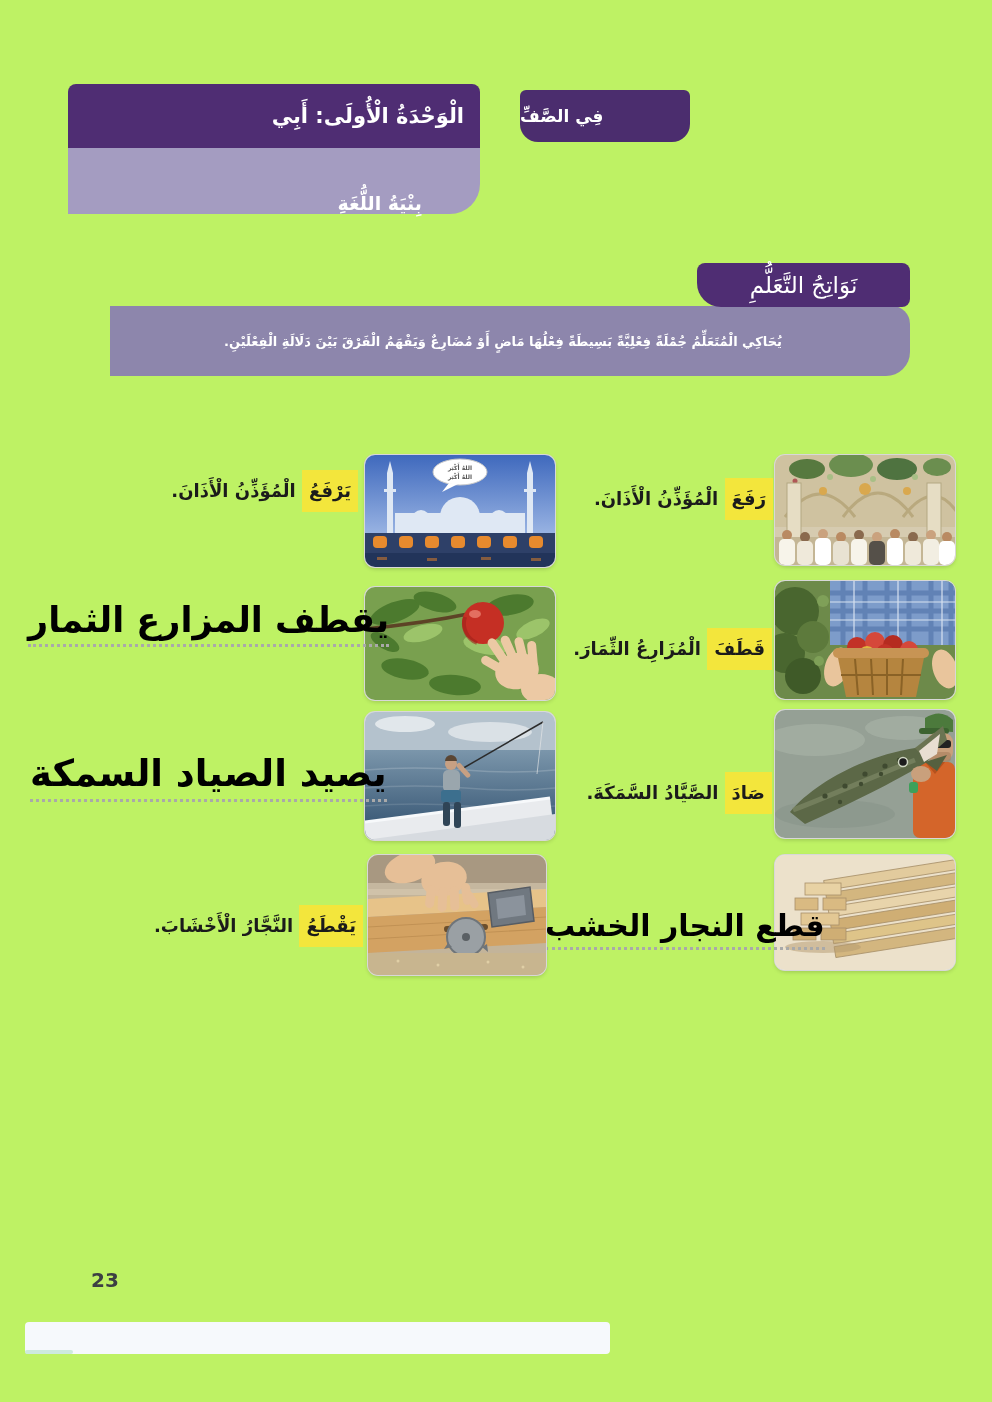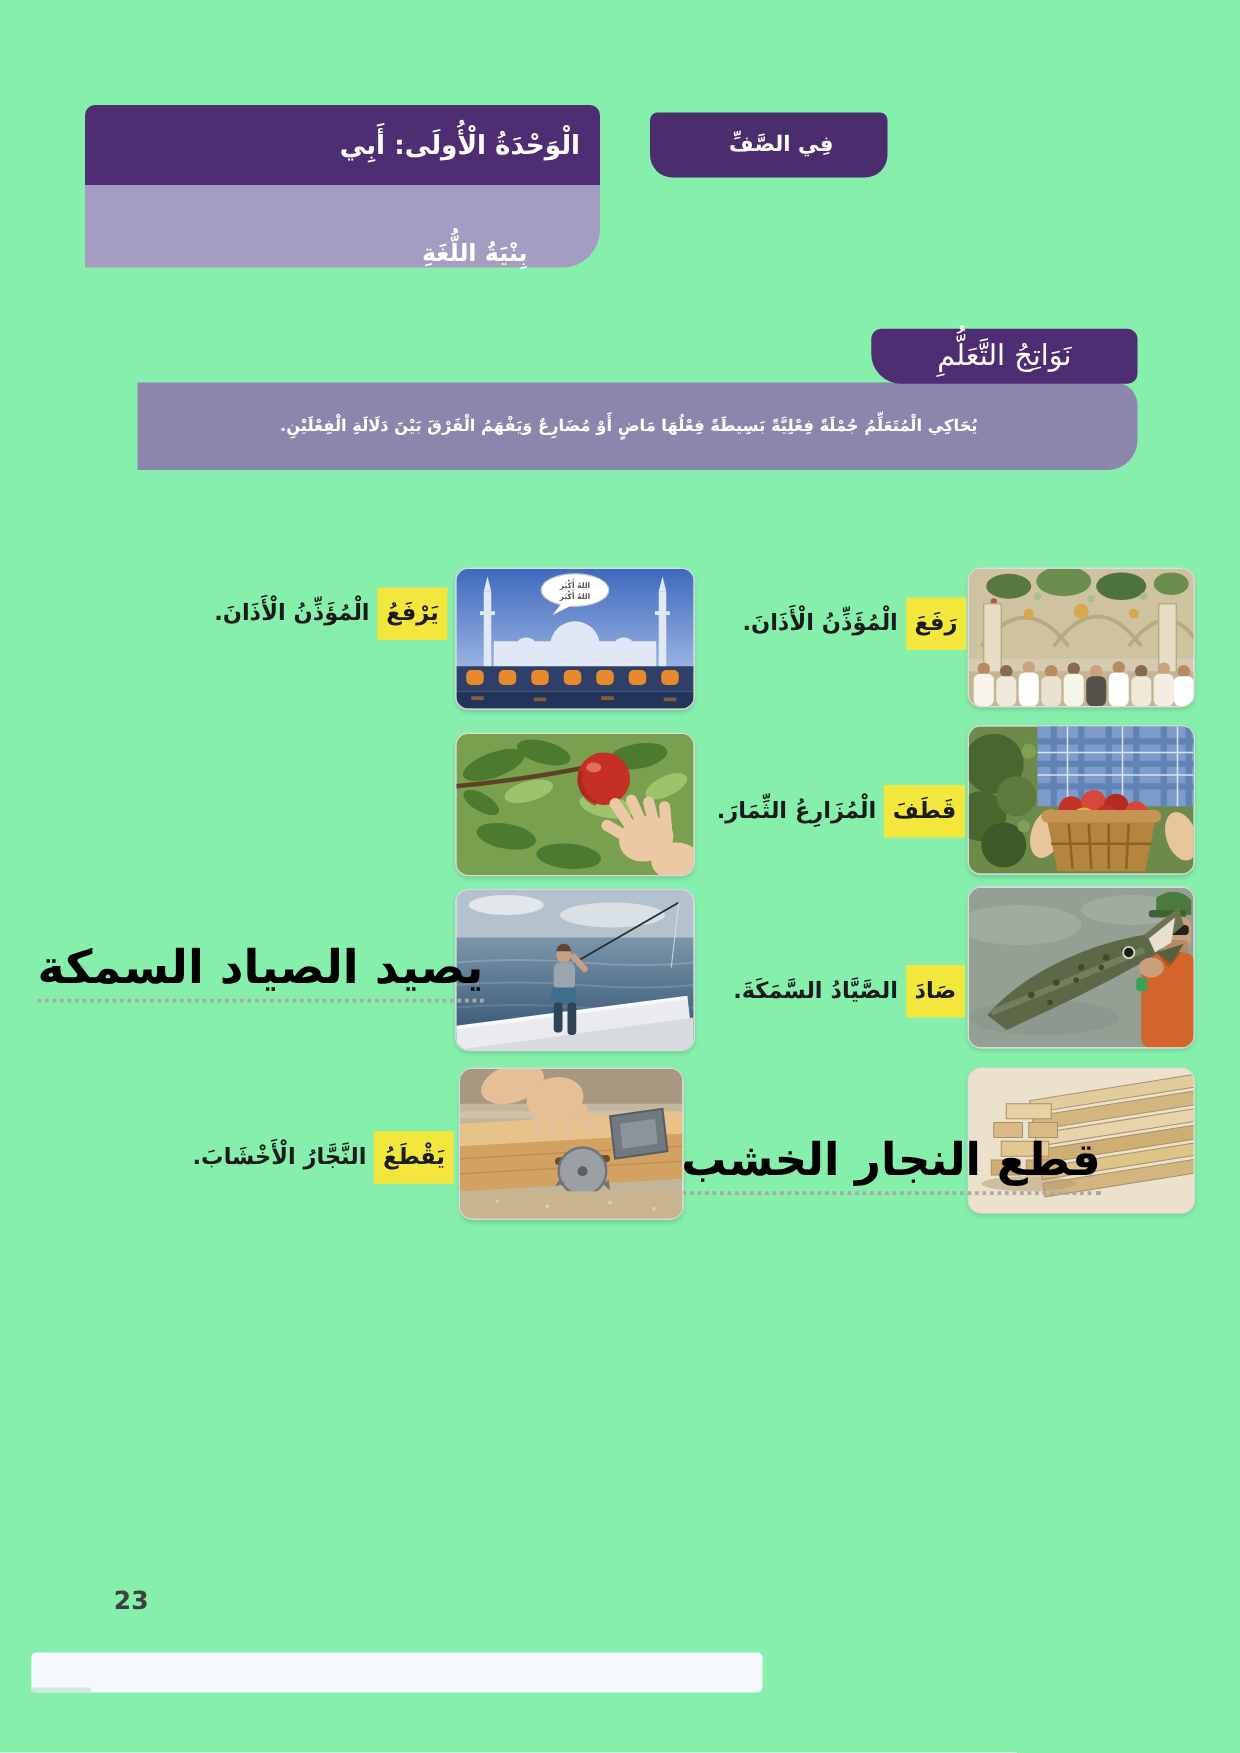--- a/index.html
+++ b/index.html
@@ -1,30 +1,30 @@
 <!DOCTYPE html>
 <html lang="ar" dir="rtl"><head>
 <meta charset="utf-8">
 <style>
   html,body{margin:0;padding:0;background:#fff;}
-  .page{position:relative;width:992px;height:1402px;background:#86efac;overflow:hidden;
+  .page{position:relative;width:992px;height:1402px;background:#bef264;overflow:hidden;
         font-family:"DejaVu Sans",sans-serif;direction:rtl;}
   .abs{position:absolute;}
 
   
   .unit-banner{left:68px;top:84px;width:412px;height:64px;background:#4f2d73;
                border-radius:8px 8px 0 0;display:flex;align-items:center;justify-content:flex-start;
                padding-right:16px;box-sizing:border-box;}
   .unit-banner span{color:#fff;font-size:21px;font-weight:700;}
   .strand-banner{left:68px;top:148px;width:412px;height:66px;background:#a49cc1;
                  border-radius:0 0 30px 0;display:flex;align-items:flex-end;justify-content:flex-start;
                  padding-right:58px;box-sizing:border-box;}
   .strand-banner span{color:#fff;font-size:19px;font-weight:700;}
   .class-badge{left:520px;top:90px;width:170px;height:52px;background:#4b2d6e;
-               border-radius:6px 6px 18px 18px;display:flex;align-items:center;justify-content:center;padding-left:20px;}
+               border-radius:6px 6px 18px 18px;display:flex;align-items:center;justify-content:flex-end;}
   .class-badge span{color:#fff;font-size:17px;font-weight:700;}
 
   
   .outcomes-title{left:697px;top:263px;width:213px;height:44px;background:#4f2d73;
                   border-radius:8px 8px 8px 24px;display:flex;align-items:center;justify-content:center;}
   .outcomes-title span{color:#fff;font-size:23px;font-weight:400;}
   .outcomes-bar{left:110px;top:306px;width:800px;height:70px;background:#8d86ac;
                 border-radius:0 18px 24px 0;display:flex;align-items:center;justify-content:center;
                 padding-right:14px;box-sizing:border-box;}
   .outcomes-bar span{color:#fff;font-size:13px;font-weight:700;letter-spacing:.2px;}
@@ -251,20 +251,23 @@
         <rect x="128" y="50" width="9" height="28" rx="4.5" transform="rotate(-34 132 64)"></rect>
         <rect x="140" y="48" width="9" height="30" rx="4.5" transform="rotate(-24 144 63)"></rect>
         <rect x="152" y="50" width="9" height="30" rx="4.5" transform="rotate(-14 156 65)"></rect>
         <rect x="163" y="54" width="9" height="28" rx="4.5" transform="rotate(-5 167 68)"></rect>
         <rect x="122" y="66" width="9" height="22" rx="4.5" transform="rotate(-60 126 77)"></rect>
         <ellipse cx="152" cy="84" rx="22" ry="18" transform="rotate(-15 152 84)"></ellipse>
         <ellipse cx="176" cy="102" rx="20" ry="15"></ellipse>
       </g>
     </svg>
   </div>
+  <div class="abs answer" style="left:28px;top:600px;font-size:35px;">
+    <span class="u">يقطف المزارع الثمار</span>
+  </div>
 
   <div class="abs img-card" style="left:775px;top:710px;width:180px;height:128px;">
     <svg width="180" height="128" viewBox="0 0 180 128" preserveAspectRatio="none">
       <rect width="180" height="128" fill="#95a095"></rect>
       <ellipse cx="40" cy="30" rx="50" ry="16" fill="#aab4a8" opacity="0.6"></ellipse>
       <ellipse cx="130" cy="18" rx="40" ry="12" fill="#aab4a8" opacity="0.6"></ellipse>
       <ellipse cx="60" cy="104" rx="60" ry="14" fill="#8a968b" opacity="0.7"></ellipse>
       <path d="M150,8 Q166,-2 178,10 L178,22 L150,20 Z" fill="#4c7a3c"></path>
       <rect x="144" y="18" width="30" height="6" rx="3" fill="#3c6330"></rect>
       <rect x="152" y="23" width="26" height="28" rx="9" fill="#c9a07c"></rect>
@@ -347,21 +350,21 @@
         <rect x="30" y="28" width="36" height="12" fill="#e8d2a4" stroke="#a8906a" stroke-width="0.8"></rect>
         <rect x="20" y="43" width="23" height="12" fill="#d9ba82" stroke="#a8906a" stroke-width="0.8"></rect>
         <rect x="48" y="43" width="23" height="12" fill="#d9ba82" stroke="#a8906a" stroke-width="0.8"></rect>
         <rect x="26" y="58" width="38" height="12" fill="#e3c894" stroke="#a8906a" stroke-width="0.8"></rect>
         <rect x="18" y="73" width="23" height="12" fill="#cfae74" stroke="#a8906a" stroke-width="0.8"></rect>
         <rect x="46" y="73" width="25" height="12" fill="#cfae74" stroke="#a8906a" stroke-width="0.8"></rect>
         <ellipse cx="48" cy="92" rx="38" ry="6" fill="#b49a70" opacity="0.5"></ellipse>
       </g>
     </svg>
   </div>
-  <div class="abs answer" style="left:545px;top:908px;font-size:36px;">
+  <div class="abs answer" style="left:545px;top:908px;font-size:30px;">
     <span class="u">قطع النجار الخشب</span>
   </div>
 
   <div class="abs img-card" style="left:368px;top:855px;width:178px;height:120px;">
     <svg width="178" height="120" viewBox="0 0 178 120" preserveAspectRatio="none">
       <rect width="178" height="120" fill="#c3b49a"></rect>
       <rect x="0" y="0" width="178" height="34" fill="#a3937c" opacity="0.85"></rect>
       <rect x="0" y="28" width="178" height="12" fill="#d8ccb4" opacity="0.6"></rect>
       <polygon points="0,44 178,34 178,52 0,62" fill="#e7c389"></polygon>
       <polygon points="0,62 178,52 178,88 0,98" fill="#d3a262"></polygon>

